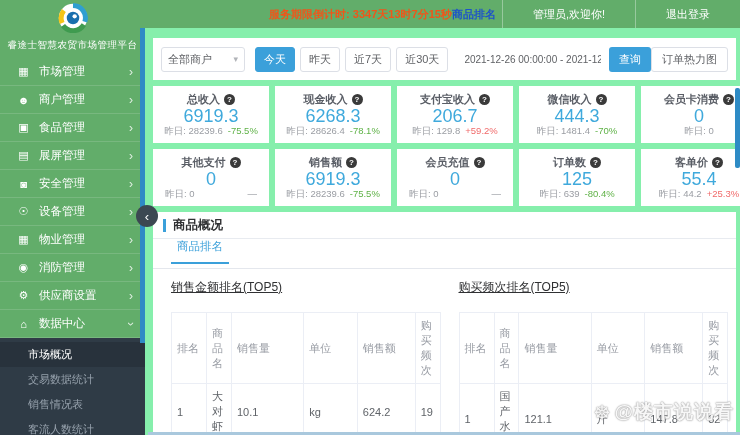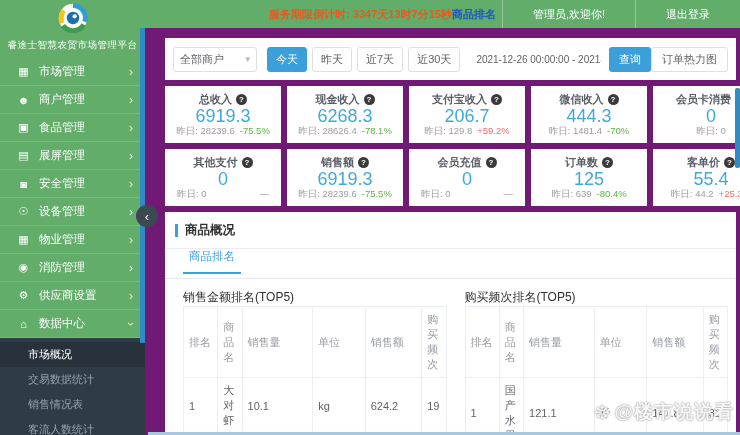--- a/index.html
+++ b/index.html
@@ -27,21 +27,21 @@
   .hd-welcome, .hd-logout { color:#fff; padding:0 30px; border-left:1px solid rgba(255,255,255,0.35); line-height:28px; height:28px; }
   .hd-logout { cursor:pointer; }
 
   
   .side-scrollbar { position:absolute; left:140px; top:28px; width:5px; height:315px; background:#2e8bc5; z-index:4; }
   .collapse-handle { position:absolute; left:136px; top:205px; width:22px; height:22px; border-radius:50%; background:#3c4852; color:#fff; z-index:6; display:flex; align-items:center; justify-content:center; font-size:13px; cursor:pointer; }
   .right-scrollbar { position:absolute; right:0; top:88px; width:5px; height:80px; background:#2e8bc5; border-radius:2px; z-index:6; }
   .bottom-scrollbar { position:absolute; left:148px; right:0; bottom:0; height:3px; background:#a9c8dd; z-index:6; }
 
   
-  .main { position:absolute; left:145px; top:28px; right:0; bottom:0; background:#701a75; padding:10px 4px 0 20px; overflow:hidden; }
+  .main { position:absolute; left:145px; top:28px; right:0; bottom:0; background:#86efac; padding:10px 4px 0 8px; overflow:hidden; }
 
   .filter-card { background:#fff; height:42px; display:flex; align-items:center; padding:0 8px; margin-bottom:6px; }
   .merchant-select { width:84px; height:25px; border:1px solid #dcdfe6; border-radius:3px; display:flex; align-items:center; justify-content:space-between; padding:0 6px; font-size:11px; color:#606266; margin-right:10px; flex-shrink:0; cursor:pointer; background:#fff; }
   .select-caret { color:#b0b3b8; font-size:9px; }
   .range-group { display:flex; gap:5px; margin-right:8px; flex-shrink:0; }
   .range-btn { height:25px; padding:0 8px; font-size:11px; border:1px solid #dcdfe6; background:#fff; color:#606266; border-radius:3px; cursor:pointer; white-space:nowrap; }
   .range-btn.active { background:#3ba0da; border-color:#3ba0da; color:#fff; }
   .date-range { font-size:10px; color:#606266; margin:0 8px; white-space:nowrap; flex-shrink:1; overflow:hidden; }
   .search-btn { background:#3ba0da; color:#fff; height:25px; padding:0 10px; border-radius:3px; font-size:11px; border:none; cursor:pointer; flex-shrink:0; }
   .heatmap-btn { margin-left:auto; height:25px; padding:0 10px; border:1px solid #dcdfe6; border-radius:3px; background:#fff; color:#606266; font-size:11px; cursor:pointer; flex-shrink:0; white-space:nowrap; }
@@ -49,28 +49,28 @@
   .stats-grid { display:grid; grid-template-columns:repeat(5,116px); gap:6px; }
   .stat-card { background:#fff; height:57px; padding:6px 6px 5px; display:flex; flex-direction:column; align-items:center; justify-content:space-between; }
   .sc-title { font-size:11px; color:#5a5e66; display:flex; align-items:center; gap:4px; white-space:nowrap;font-weight:bold; }
   .help-icon { width:11px; height:11px; border-radius:50%; background:#3a3a3a; color:#fff; font-size:8px; line-height:11px; text-align:center; display:inline-block; }
   .sc-value { font-size:18px; color:#3fa9dc; line-height:1; }
   .sc-bottom { width:100%; font-size:9.5px; color:#9a9da3; display:flex; justify-content:center; gap:5px; white-space:nowrap; }
   .sc-bottom.flat { justify-content:space-between; padding:0 6px; }
   .chg-down { color:#5fb247; } .chg-up { color:#f06a6a; } .chg-flat { color:#9a9da3; }
 
   .product-card { background:#fff; margin-top:6px; height:232px; overflow:hidden; }
-  .section-header { display:flex; align-items:center; height:37px; padding-left:10px; border-bottom:1px solid #e8ebf0; }
+  .section-header { display:flex; align-items:center; height:27px; padding-left:10px; border-bottom:1px solid #e8ebf0; }
   .section-bar { width:3px; height:13px; background:#3ba0da; margin-right:7px; }
   .section-title { font-size:12.5px; font-weight:bold; color:#303133; }
   .tab-row { height:30px; border-bottom:1px solid #e4e7ed; padding-left:18px; display:flex; align-items:flex-start; }
   .tab { font-size:11.5px; color:#3ba0da; padding:0 6px 8px; border-bottom:2px solid #3ba0da; margin-bottom:-1px; cursor:pointer; }
   .tables-wrap { display:flex; gap:18px; padding:10px 8px 0 18px; }
   .table-block { flex:1; min-width:0; }
-  .tb-title { font-size:12px; color:#303133; margin-bottom:0; }
+  .tb-title { font-size:12px; color:#303133; margin-bottom:16px;text-decoration:underline; }
   table.rank { width:100%; border-collapse:collapse; font-size:11px; table-layout:fixed; }
   table.rank th, table.rank td { border:1px solid #ebeef5; padding:5px 5px; text-align:left; font-weight:normal; word-break:break-all; }
   table.rank th { color:#979ba3; vertical-align:middle; }
   table.rank td { color:#5f6368; }
   tr.partial td { vertical-align:top; height:70px; }
   .c-rank{width:34px;} .c-name{width:24px;} .c-qty{width:70px;} .c-unit{width:52px;} .c-amt{width:56px;} .c-freq{width:24px;}
 
   .watermark { position:absolute; right:6px; bottom:10px; font-size:19px; font-weight:bold; color:rgba(255,255,255,0.92); text-shadow:0 0 1px #9a9a9a, 0 0 2px #9a9a9a; display:flex; align-items:center; gap:3px; z-index:7; letter-spacing:1px; }
 </style>
 </head>

